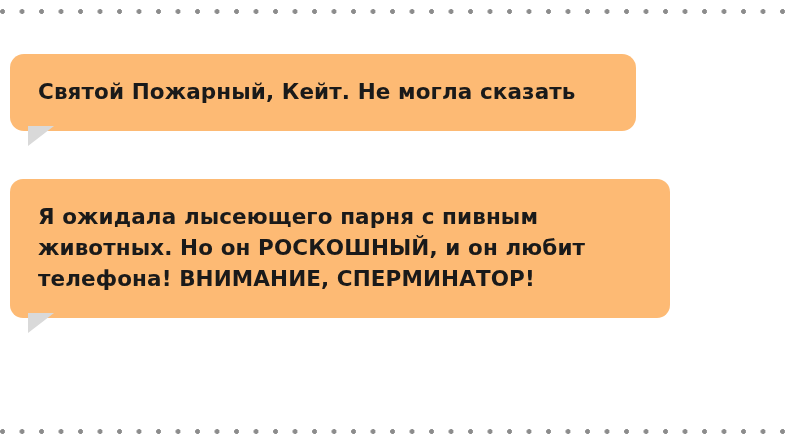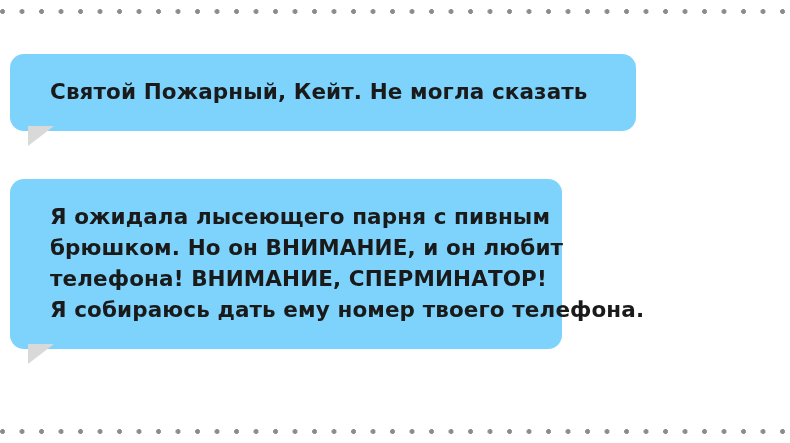--- a/index.html
+++ b/index.html
@@ -52,23 +52,23 @@
     position: relative;
     margin: 0 0 0 10px;
   }
   .bubble-wrap.second {
     margin-top: 48px;
   }
 
   .bubble {
     position: relative;
     display: inline-block;
-    background: #7dd3fc;
+    background: #fdba74;
     border-radius: 14px;
-    padding: 22px 26px 24px 40px;
+    padding: 22px 26px 24px 28px;
     box-sizing: border-box;
   }
 
   
   .tail {
     position: absolute;
     left: 18px;
     bottom: -15px;
     width: 0;
     height: 0;
@@ -81,21 +81,21 @@
     font-family: "DejaVu Sans", sans-serif;
     font-weight: bold;
     font-size: 21.5px;
     line-height: 31px;
     color: #1a1a1a;
     white-space: nowrap;
     letter-spacing: 0.1px;
   }
 
   .bubble.first { width: 626px; }
-  .bubble.second { width: 552px; }
+  .bubble.second { width: 660px; border-radius: 13px; }
 </style>
 </head>
 <body>
 
 <div class="page">
 
   <div class="dot-rule top">
     <div class="dots"></div>
   </div>
 
@@ -104,23 +104,22 @@
     <div class="bubble-wrap first">
       <div class="bubble first">
         <div class="msg-line">Святой Пожарный, Кейт. Не могла сказать</div>
       </div>
       <div class="tail"></div>
     </div>
 
     <div class="bubble-wrap second">
       <div class="bubble second">
         <div class="msg-line">Я ожидала лысеющего парня с пивным</div>
-        <div class="msg-line">брюшком. Но он ВНИМАНИЕ, и он любит</div>
+        <div class="msg-line">животных. Но он РОСКОШНЫЙ, и он любит</div>
         <div class="msg-line">телефона! ВНИМАНИЕ, СПЕРМИНАТОР!</div>
-        <div class="msg-line">Я собираюсь дать ему номер твоего телефона.</div>
       </div>
       <div class="tail"></div>
     </div>
 
   </div>
 
   <div class="dot-rule bottom">
     <div class="dots"></div>
   </div>
 

